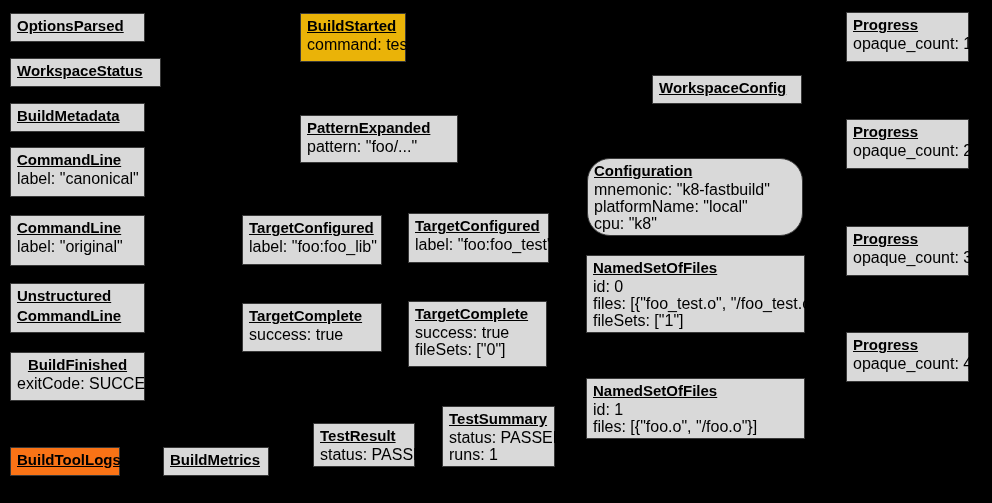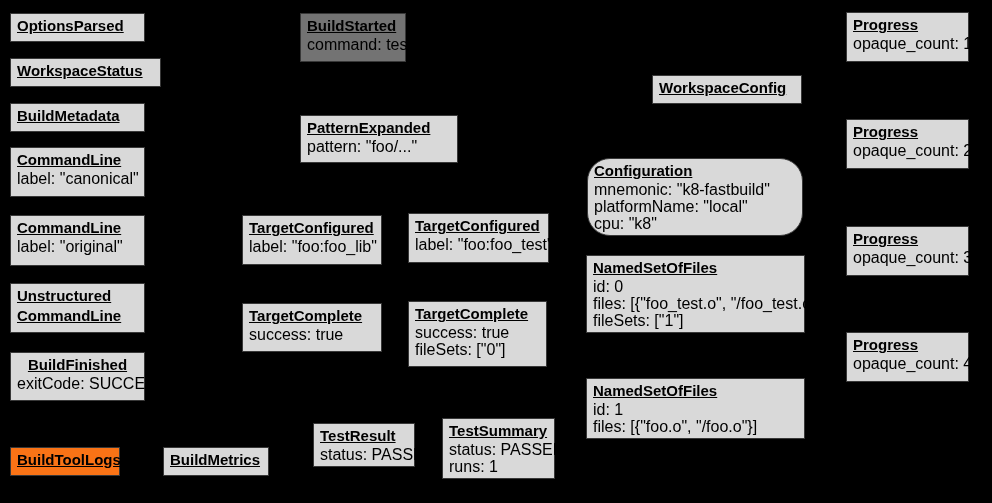--- a/index.html
+++ b/index.html
@@ -67,21 +67,21 @@
     <div class="node" style="left: 10px; top: 352px; width: 135px; min-height: 49px; background: rgb(217, 217, 217); border-color: rgb(56, 56, 56); text-align: center;">
       <div class="node-title">BuildFinished</div>
       <div class="node-line">exitCode: SUCCESS</div>
     </div>
     <div class="node" style="left: 10px; top: 447px; width: 110px; min-height: 29px; background: #f97316; border-color: rgb(56, 56, 56);">
       <div class="node-title">BuildToolLogs</div>
     </div>
     <div class="node" style="left: 163px; top: 447px; width: 106px; min-height: 29px; background: rgb(217, 217, 217); border-color: rgb(56, 56, 56);">
       <div class="node-title">BuildMetrics</div>
     </div>
-    <div class="node" style="left: 300px; top: 13px; width: 106px; min-height: 49px; background: #737373; border-color: rgb(56, 56, 56);">
+    <div class="node" style="left: 300px; top: 13px; width: 106px; min-height: 49px; background: #eab308; border-color: rgb(56, 56, 56);">
       <div class="node-title">BuildStarted</div>
       <div class="node-line">command: test</div>
     </div>
     <div class="node" style="left: 300px; top: 115px; width: 158px; min-height: 48px; background: rgb(217, 217, 217); border-color: rgb(56, 56, 56);">
       <div class="node-title">PatternExpanded</div>
       <div class="node-line">pattern: "foo/..."</div>
     </div>
     <div class="node" style="left: 242px; top: 215px; width: 140px; min-height: 50px; background: rgb(217, 217, 217); border-color: rgb(56, 56, 56);">
       <div class="node-title">TargetConfigured</div>
       <div class="node-line">label: "foo:foo_lib"</div>
@@ -96,21 +96,21 @@
     </div>
     <div class="node" style="left: 408px; top: 301px; width: 139px; min-height: 66px; background: rgb(217, 217, 217); border-color: rgb(56, 56, 56);">
       <div class="node-title">TargetComplete</div>
       <div class="node-line">success: true</div>
       <div class="node-line">fileSets: ["0"]</div>
     </div>
     <div class="node" style="left: 313px; top: 423px; width: 102px; min-height: 44px; background: rgb(217, 217, 217); border-color: rgb(56, 56, 56);">
       <div class="node-title">TestResult</div>
       <div class="node-line">status: PASSED</div>
     </div>
-    <div class="node" style="left: 442px; top: 406px; width: 113px; min-height: 60px; background: rgb(217, 217, 217); border-color: rgb(56, 56, 56); margin-top: 12px;">
+    <div class="node" style="left: 442px; top: 406px; width: 113px; min-height: 60px; background: rgb(217, 217, 217); border-color: rgb(56, 56, 56);">
       <div class="node-title">TestSummary</div>
       <div class="node-line">status: PASSED</div>
       <div class="node-line">runs: 1</div>
     </div>
     <div class="node" style="left: 652px; top: 75px; width: 150px; min-height: 29px; background: rgb(217, 217, 217); border-color: rgb(56, 56, 56);">
       <div class="node-title">WorkspaceConfig</div>
     </div>
     <div class="node" style="left: 587px; top: 158px; width: 216px; min-height: 75px; background: rgb(217, 217, 217); border-color: rgb(56, 56, 56); border-radius: 23px;">
       <div class="node-title">Configuration</div>
       <div class="node-line">mnemonic: "k8-fastbuild"</div>

